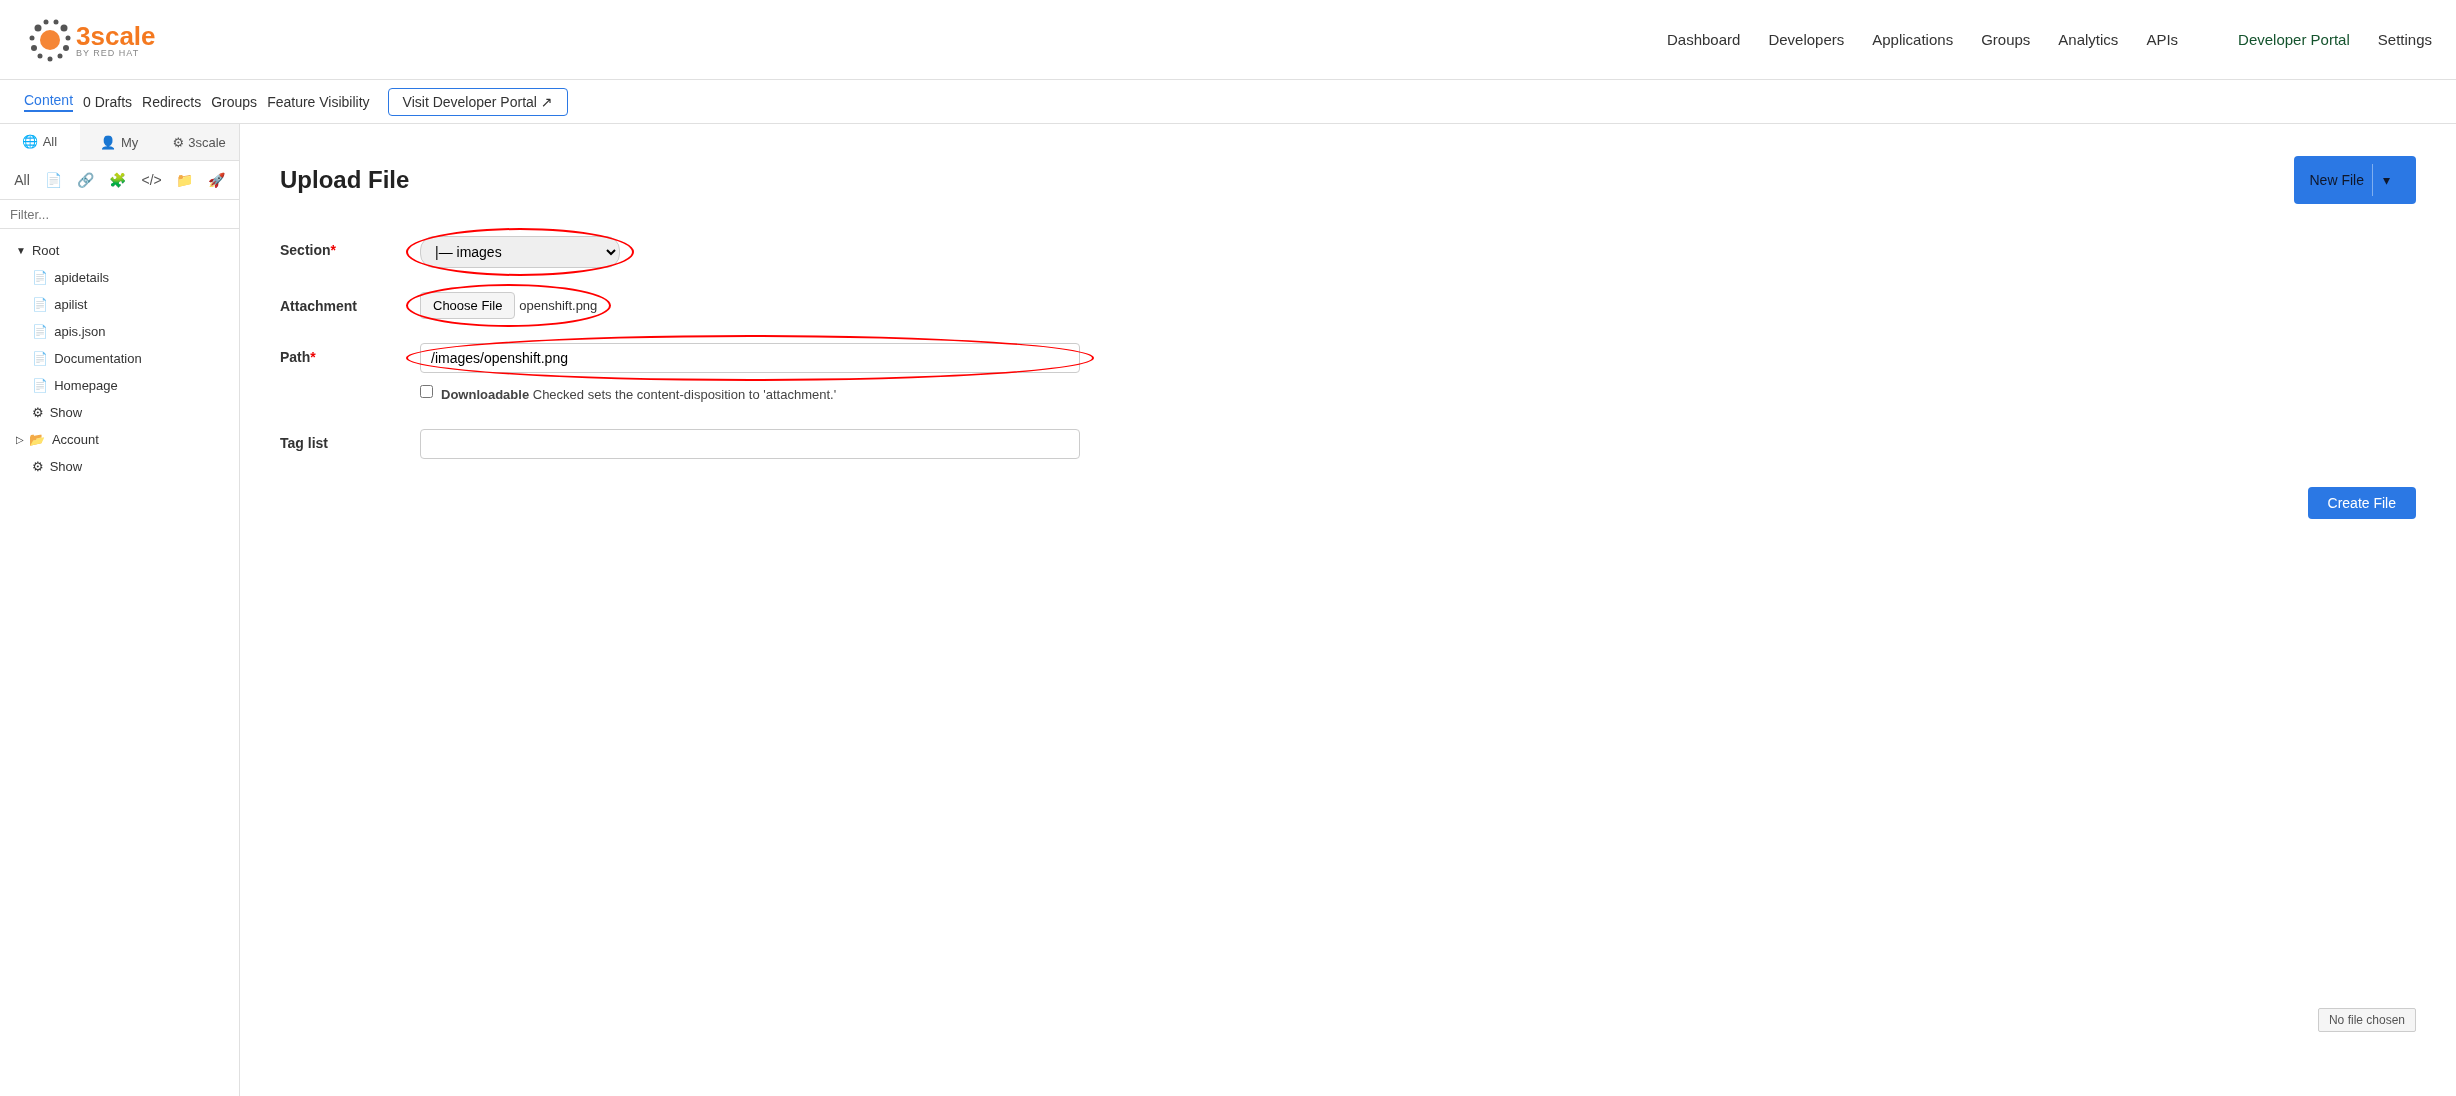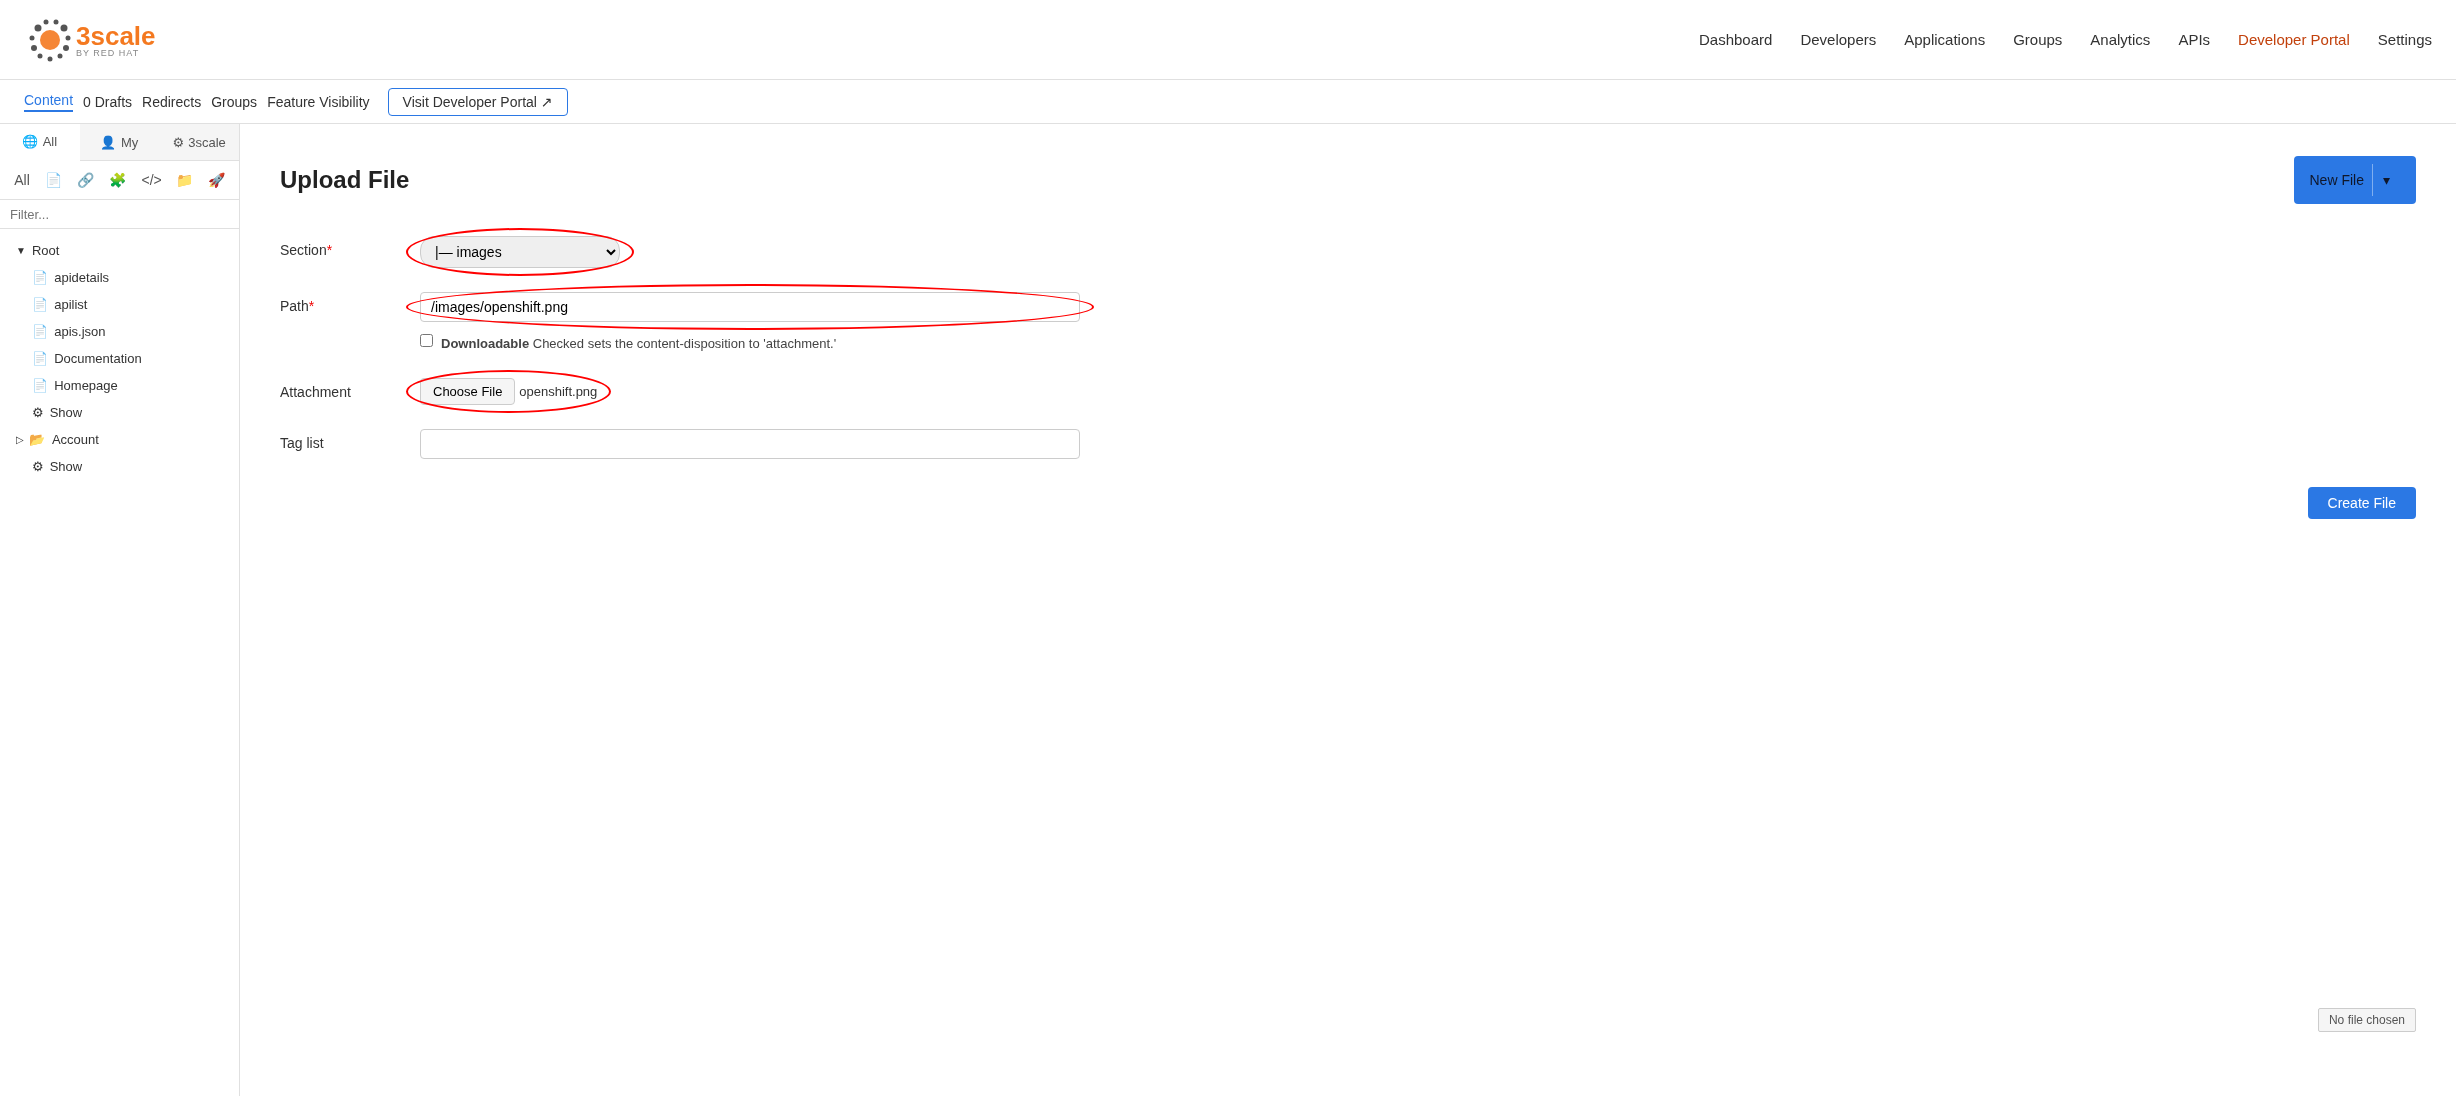--- a/index.html
+++ b/index.html
@@ -4,21 +4,21 @@
   <style>
     * { box-sizing: border-box; margin: 0; padding: 0; }
     body { font-family: -apple-system, BlinkMacSystemFont, "Segoe UI", Helvetica, Arial, sans-serif; font-size: 14px; color: #333; background: #fff; }
 
     
     .header { display: flex; align-items: center; padding: 0 24px; height: 80px; border-bottom: 1px solid #e0e0e0; }
     .logo-area { display: flex; align-items: center; margin-right: auto; }
     .logo-sub { font-size: 9px; color: #888; display: block; margin-top: -4px; letter-spacing: 1px; }
     .top-nav { display: flex; align-items: center; gap: 28px; }
     .top-nav a { text-decoration: none; color: #333; font-size: 15px; }
-    .top-nav a.active { color: #c2410c; }
+    .top-nav a.active { color: #14532d; margin-left: 32px; }
 
     
     .subnav { display: flex; align-items: center; padding: 0 24px; height: 44px; border-bottom: 1px solid #e0e0e0; gap: 10px; }
     .subnav a { text-decoration: none; color: #333; font-size: 14px; }
     .subnav a.active { color: #2b78e4; border-bottom: 2px solid #2b78e4; padding-bottom: 2px; }
     .subnav-btn { margin-left: 8px; padding: 5px 14px; border: 1px solid #2b78e4; border-radius: 4px; color: #2b78e4; background: #fff; text-decoration: none; font-size: 13px; }
 
     
     .main-layout { display: flex; height: calc(100vh - 124px); }
 
@@ -38,21 +38,21 @@
 
     
     .content { flex: 1; padding: 32px 40px; overflow-y: auto; position: relative; }
     .content-header { display: flex; justify-content: space-between; align-items: center; margin-bottom: 32px; }
     .page-title { font-size: 24px; font-weight: 700; color: #222; }
     .new-file-btn { background: #2b78e4; color: #0f172a; border: none; border-radius: 4px; font-size: 14px; padding: 8px 16px; cursor: pointer; display: flex; align-items: center; gap: 0; }
     .new-file-btn .dropdown-arrow { padding: 8px 10px; border-left: 1px solid rgba(255,255,255,0.4); margin-left: 8px; }
 
     
     .form-group { display: flex; align-items: flex-start; margin-bottom: 24px; }
-    .form-label { width: 140px; font-weight: 400; font-size: 14px; padding-top: 6px; flex-shrink: 0; }
+    .form-label { width: 140px; font-weight: 700; font-size: 14px; padding-top: 6px; flex-shrink: 0; }
     .form-label .required { color: #e00; }
     .form-control-area { flex: 1; }
 
     .section-select { padding: 6px 10px; border: 1px solid #ccc; border-radius: 14px; font-size: 14px; min-width: 200px; }
     .path-input { width: 100%; max-width: 660px; padding: 6px 10px; border: 1px solid #ccc; border-radius: 4px; font-size: 14px; outline: none; }
 
     .downloadable-row { display: flex; align-items: flex-start; gap: 8px; margin-top: 4px; }
     .downloadable-text { font-size: 13px; color: #444; line-height: 1.5; }
     .downloadable-text strong { font-weight: 600; }
 
@@ -214,50 +214,50 @@
         <span>Section</span><span class="required">*</span>
       </div>
       <div class="form-control-area">
         <span class="highlight-oval">
           <select class="section-select"><option>|— images</option></select>
         </span>
       </div>
     </div>
 
     <div class="form-group">
+      <div class="form-label">Attachment</div>
+      <div class="form-control-area">
+        <div class="choose-file-area">
+          <span class="highlight-oval">
+            <button class="choose-file-btn">Choose File</button>
+            <span class="file-name">openshift.png</span>
+          </span>
+        </div>
+      </div>
+    </div>
+
+    <div class="form-group">
       <div class="form-label">
         <span>Path</span><span class="required">*</span>
       </div>
       <div class="form-control-area">
         <span class="highlight-oval" style="display:block;max-width:660px;">
           <input type="text" class="path-input" value="/images/openshift.png" style="">
         </span>
         <div class="downloadable-row" style="margin-top:12px;">
           <input type="checkbox" style="">
           <span class="downloadable-text">
             <strong>Downloadable</strong>
             <span>Checked sets the content-disposition to 'attachment.'</span>
           </span>
         </div>
       </div>
     </div>
 
     <div class="form-group">
-      <div class="form-label">Attachment</div>
-      <div class="form-control-area">
-        <div class="choose-file-area">
-          <span class="highlight-oval">
-            <button class="choose-file-btn">Choose File</button>
-            <span class="file-name">openshift.png</span>
-          </span>
-        </div>
-      </div>
-    </div>
-
-    <div class="form-group">
       <div class="form-label">Tag list</div>
       <div class="form-control-area">
         <input type="text" class="tag-input" style="">
       </div>
     </div>
 
     <div class="form-actions">
       <button class="create-btn">Create File</button>
     </div>
 

